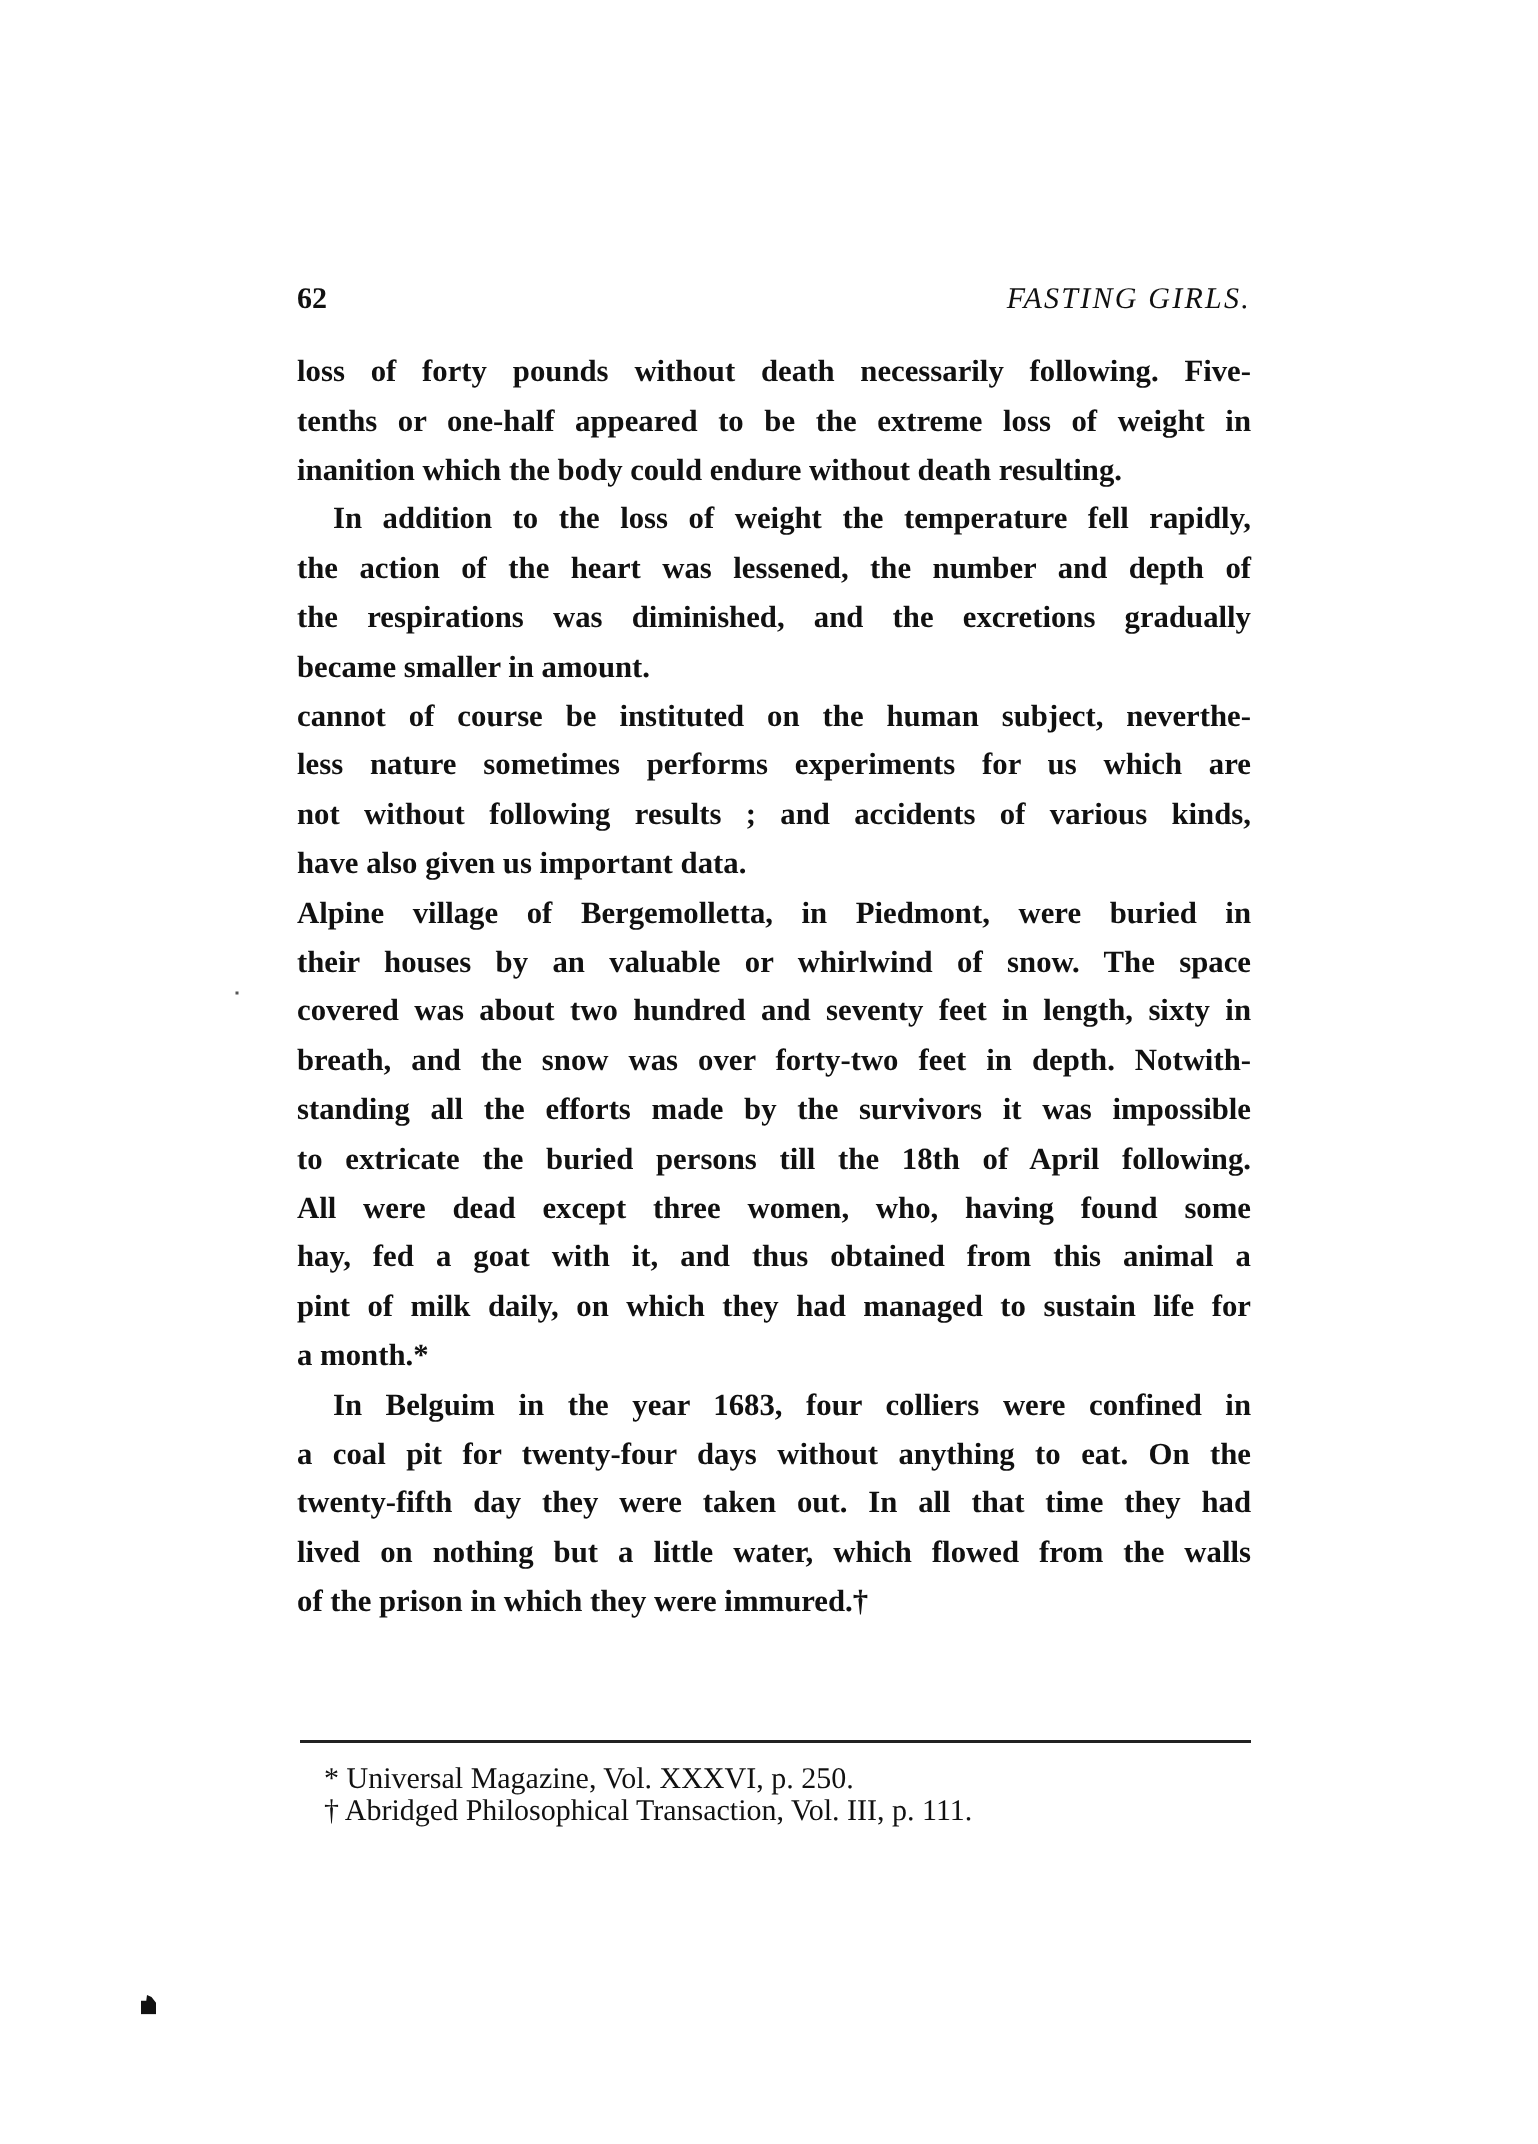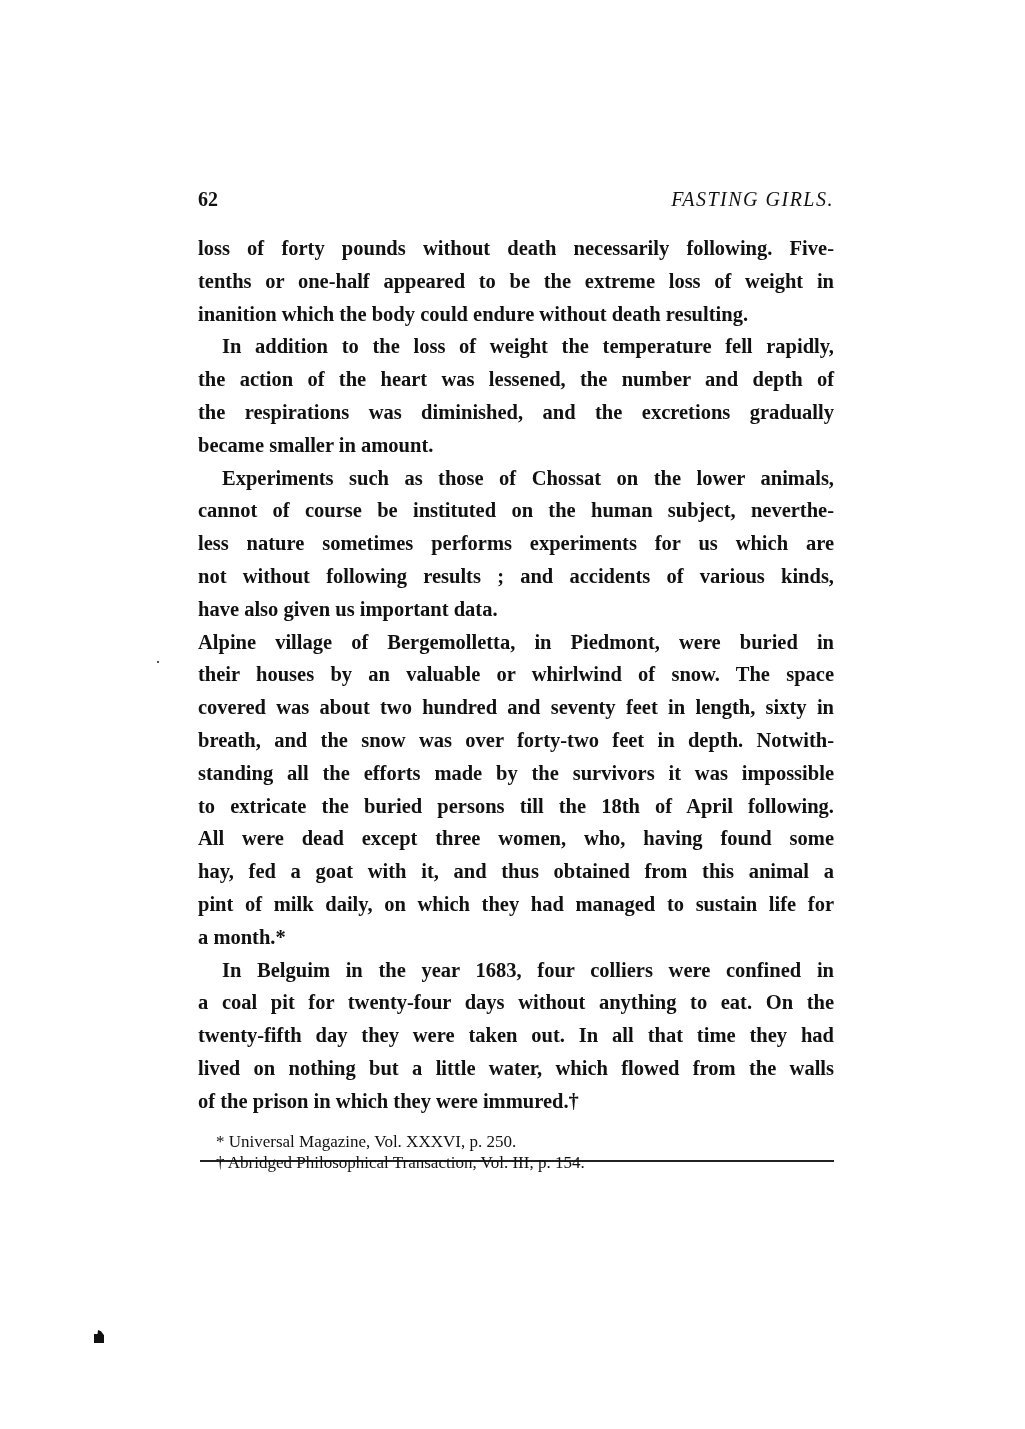--- a/index.html
+++ b/index.html
@@ -74,22 +74,22 @@
       position: absolute;
       left: 200px;
       top: 1160px;
       width: 634px;
       height: 0;
       border-top: 2px solid #222;
     }
     .footnotes {
       position: absolute;
       left: 216px;
-      top: 1131px;
-      font-size: 17px;
+      top: 1176px;
+      font-size: 20px;
       line-height: 21px;
     }
     .footnote { display: block; white-space: nowrap; }
     .margin-mark {
       position: absolute;
       left: 157px;
       top: 661px;
       width: 2px;
       height: 2px;
       background: #555;
@@ -120,21 +120,20 @@
       <span class="line">tenths or one-half appeared to be the extreme loss of weight in</span>
       <span class="line last">inanition which the body could endure without death resulting.</span>
     </div>
     <div class="para">
       <span class="line indent">In addition to the loss of weight the temperature fell rapidly,</span>
       <span class="line">the action of the heart was lessened, the number and depth of</span>
       <span class="line">the respirations was diminished, and the excretions gradually</span>
       <span class="line last">became smaller in amount.</span>
     </div>
     <div class="para">
-      <span class="line indent">Experiments such as those of Chossat on the lower animals,</span>
       <span class="line">cannot of course be instituted on the human subject, neverthe-</span>
       <span class="line">less nature sometimes performs experiments for us which are</span>
       <span class="line">not without following results ; and accidents of various kinds,</span>
       <span class="line last">have also given us important data.</span>
     </div>
     <div class="para">
       <span class="line">Alpine village of Bergemolletta, in Piedmont, were buried in</span>
       <span class="line">their houses by an valuable or whirlwind of snow.  The space</span>
       <span class="line">covered was about two hundred and seventy feet in length, sixty in</span>
       <span class="line">breath, and the snow was over forty-two feet in depth.  Notwith-</span>
@@ -153,17 +152,17 @@
       <span class="line last">of the prison in which they were immured.†</span>
     </div>
   </div>
 
   <div class="margin-mark"></div>
 
   <div class="footnote-rule"></div>
 
   <div class="footnotes">
     <span class="footnote">* Universal Magazine, Vol. XXXVI, p. 250.</span>
-    <span class="footnote">† Abridged Philosophical Transaction, Vol. III, p. 154.</span>
+    <span class="footnote">† Abridged Philosophical Transaction, Vol. III, p. 111.</span>
   </div>
 
   <div class="corner-mark"></div>
 </div>
 
 </body></html>

